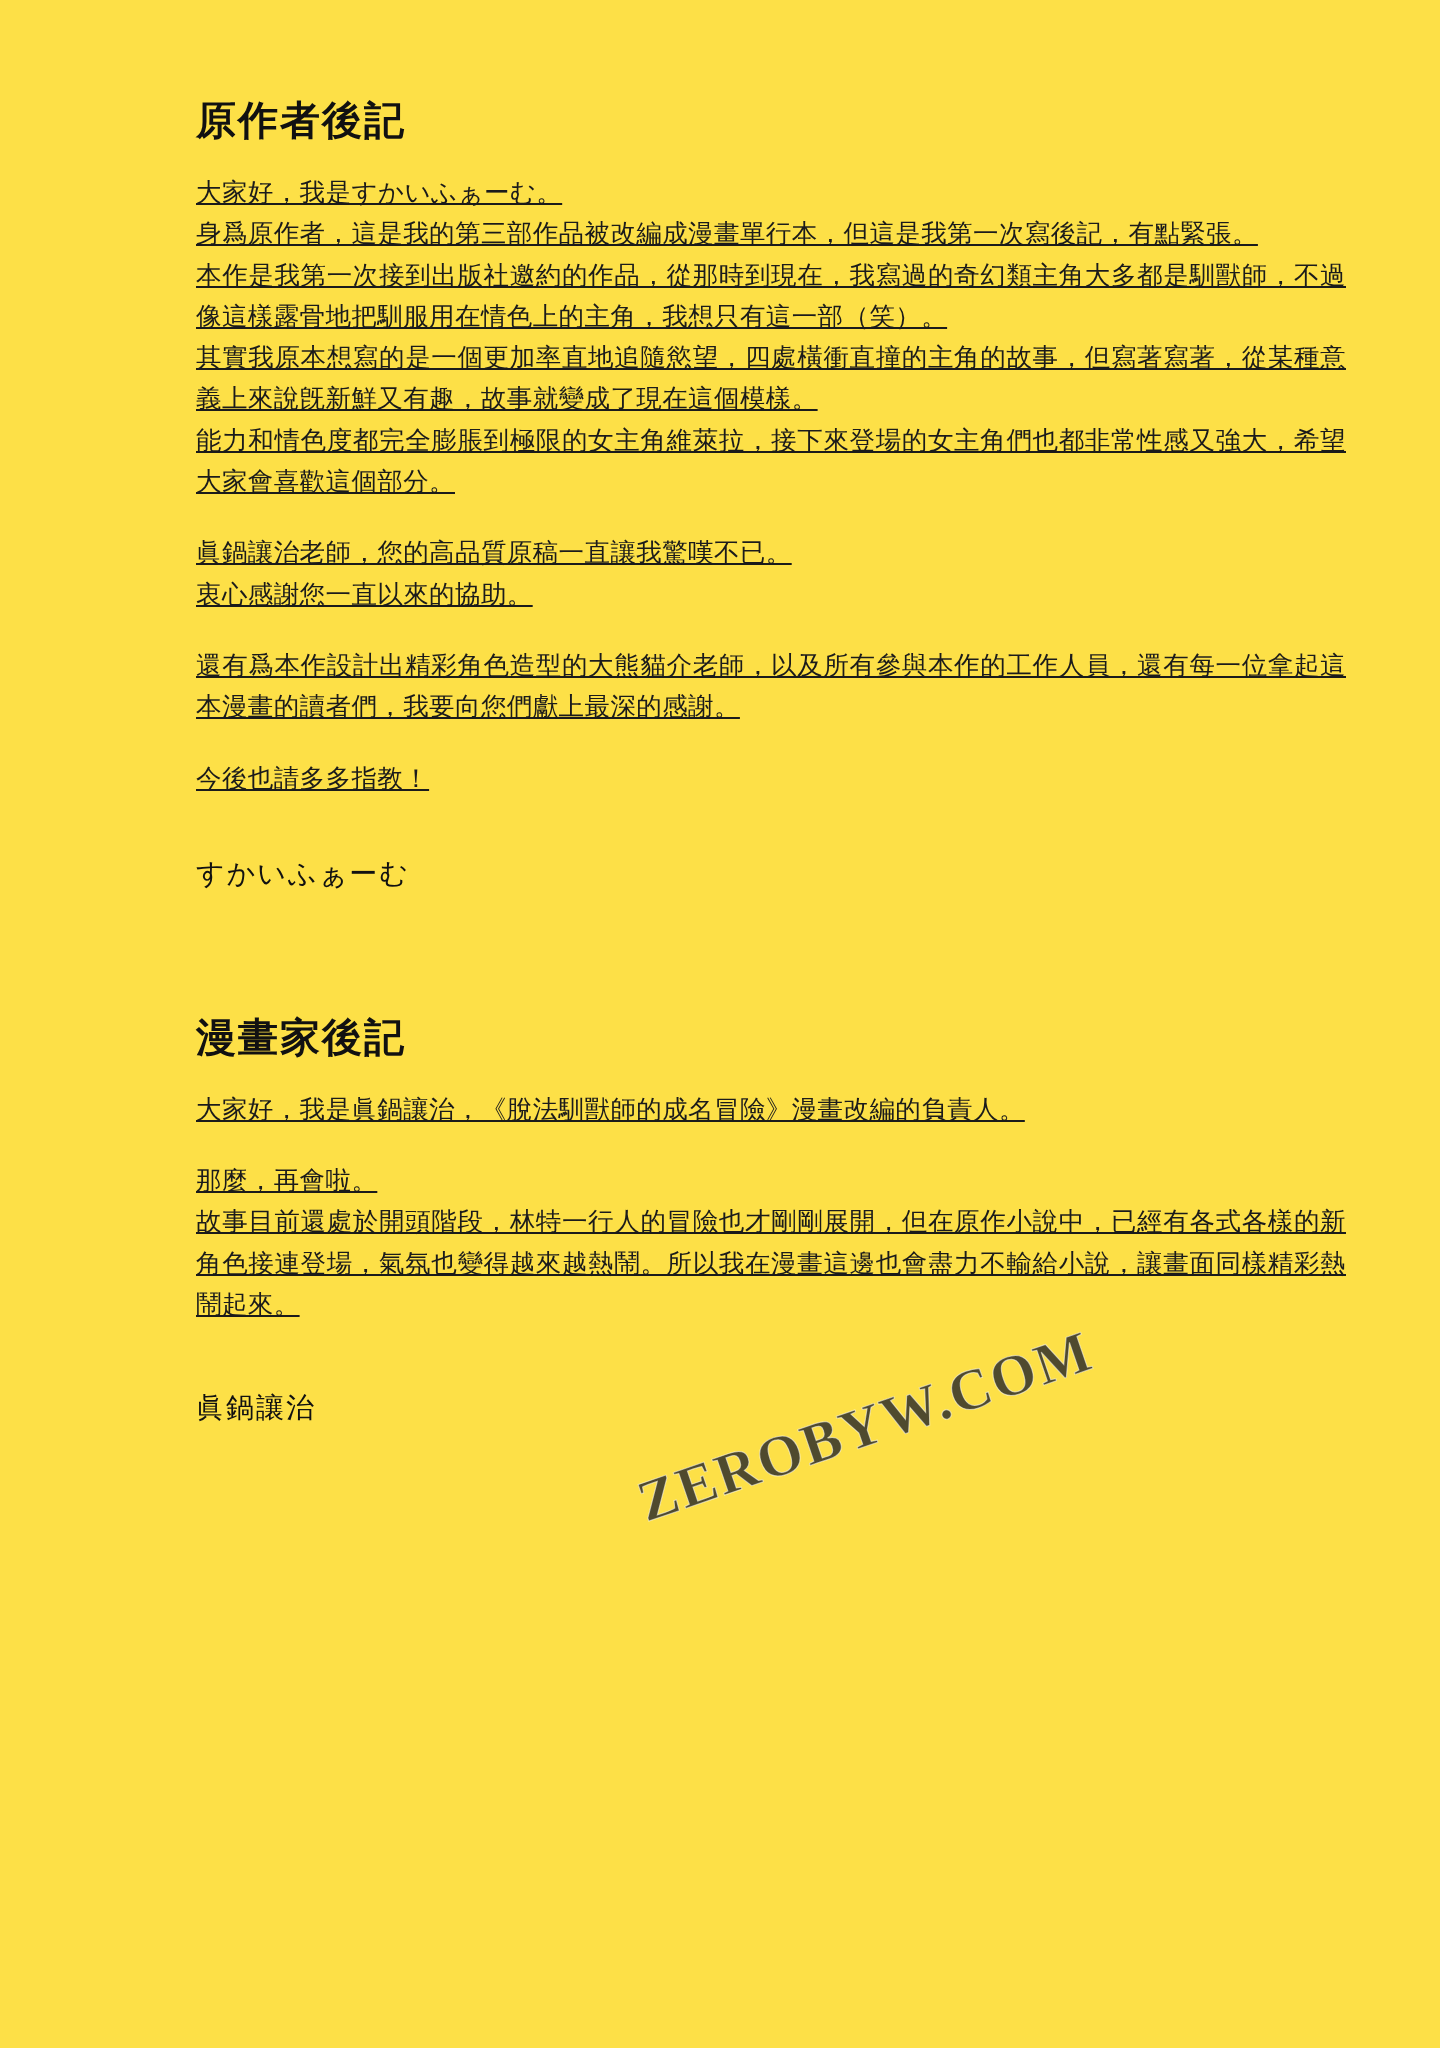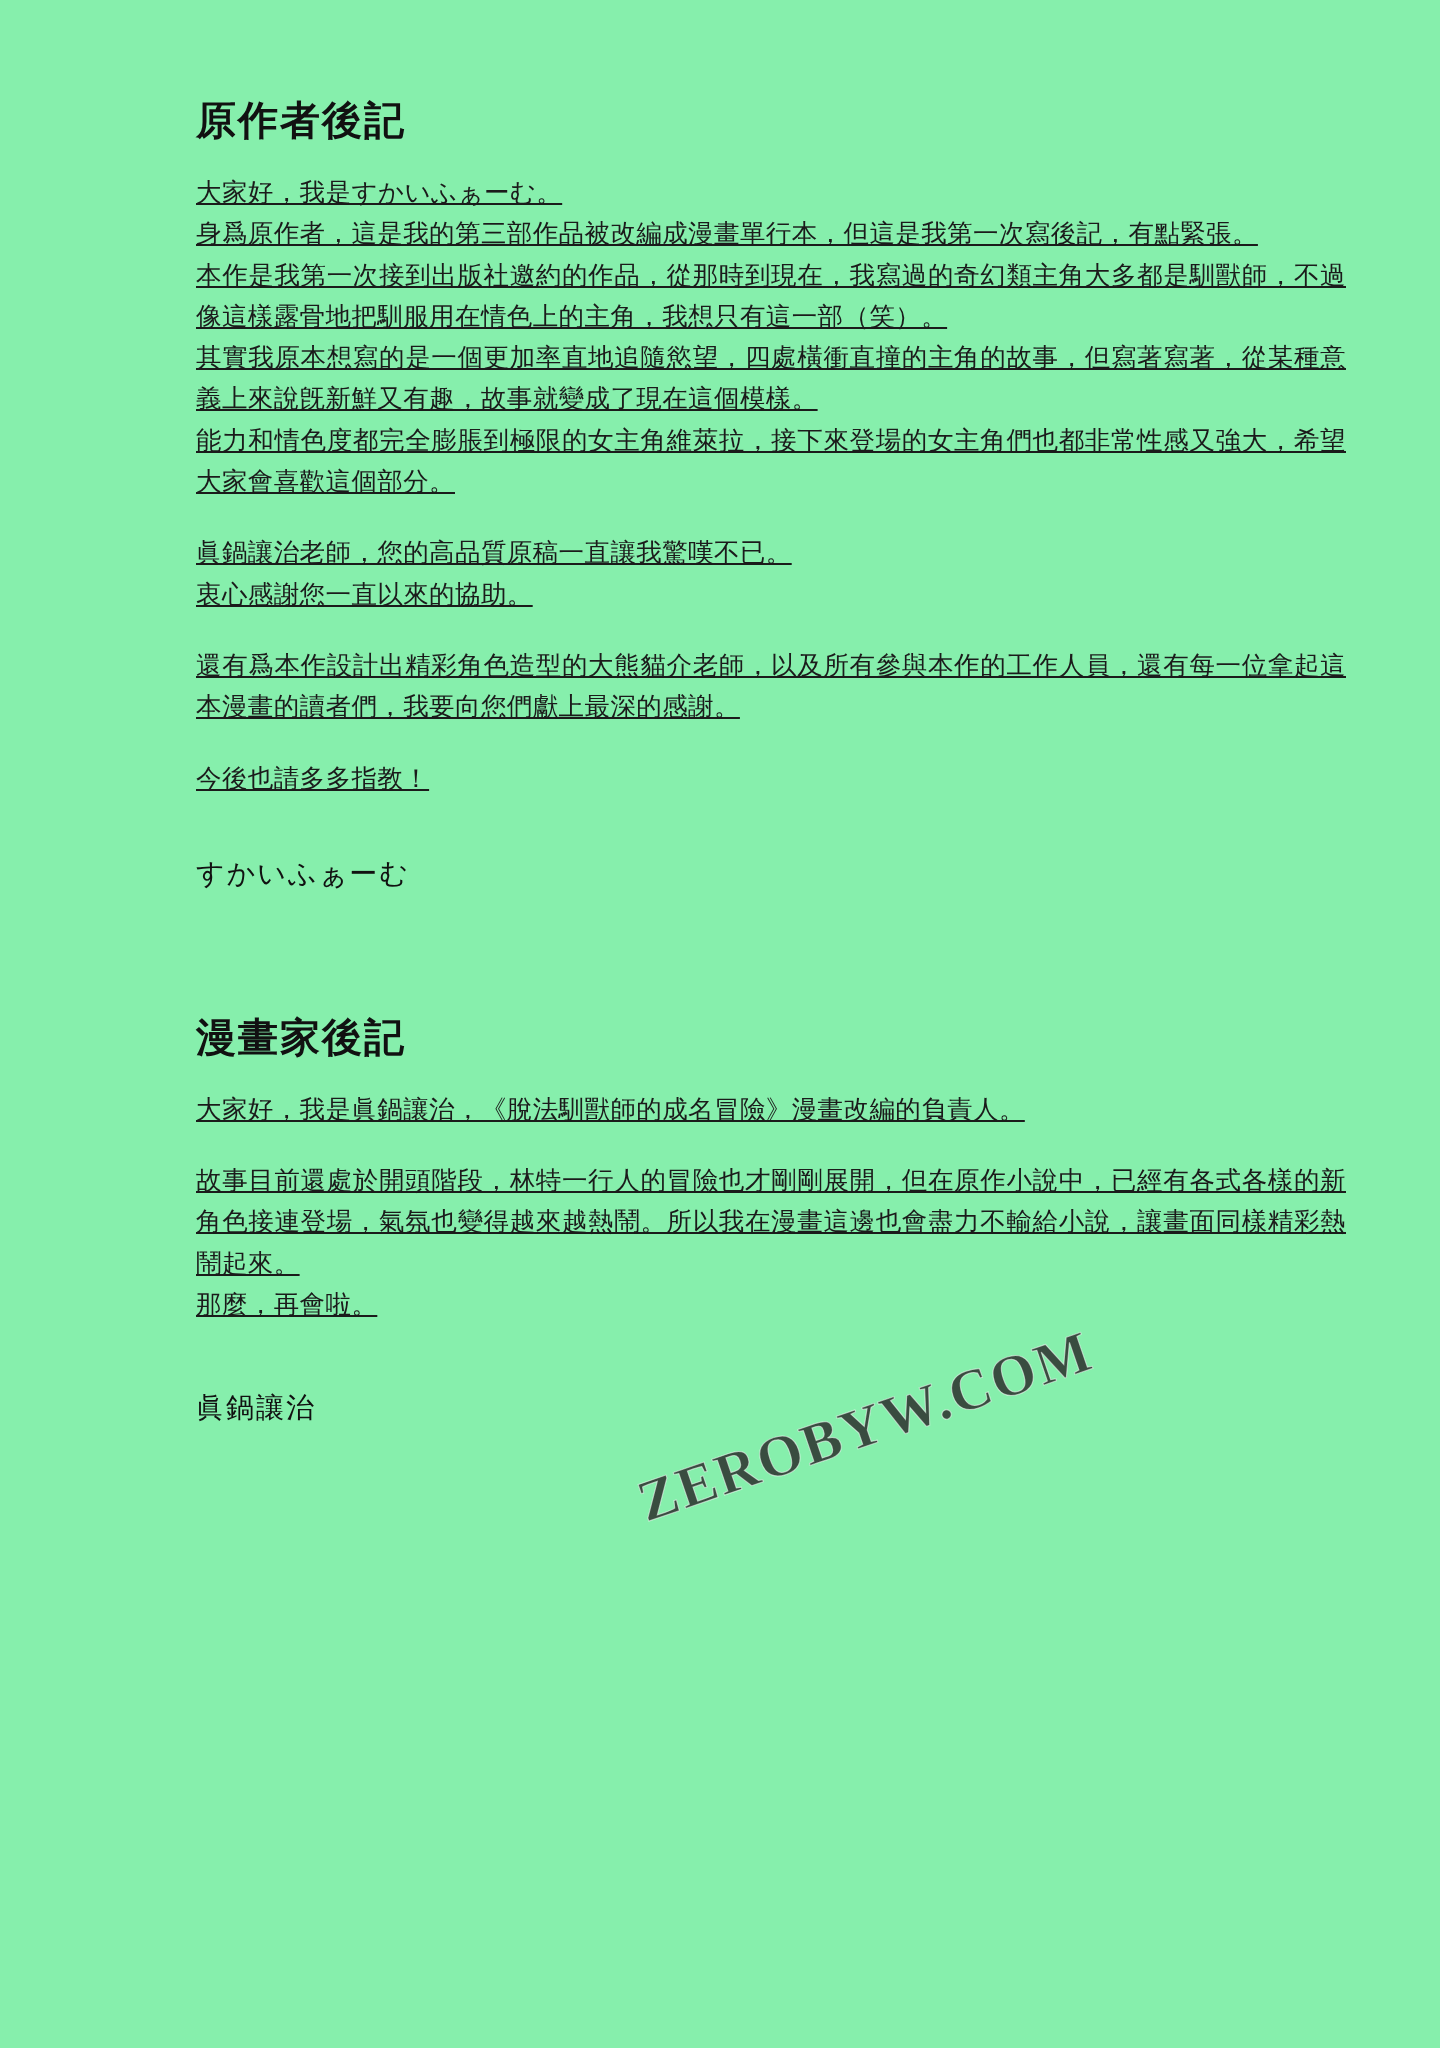--- a/index.html
+++ b/index.html
@@ -11,21 +11,21 @@
     width: 1440px;
     height: 2048px;
     position: relative;
     overflow: hidden;
     font-family: "Liberation Sans", "DejaVu Sans", sans-serif;
     color: #1b1b1b;
   }
   .page {
     position: absolute;
     inset: 0;
-    background: #86efac;
+    background: #fde047;
   }
   .content {
     position: absolute;
     left: 196px;
     top: 96px;
     width: 1150px;
   }
   .section-title {
     font-size: 40px;
     font-weight: 700;
@@ -119,22 +119,22 @@
     <p class="para">今後也請多多指教！</p>
 
     <div class="signature">すかいふぁーむ</div>
 
     <h1 class="section-title second">漫畫家後記</h1>
 
     <p class="para">大家好，我是眞鍋讓治，《脫法馴獸師的成名冒險》漫畫改編的負責人。</p>
 
     <div class="block-gap"></div>
 
+    <p class="para">那麼，再會啦。</p>
     <p class="para">故事目前還處於開頭階段，林特一行人的冒險也才剛剛展開，但在原作小說中，已經有各式各樣的新角色接連登場，氣氛也變得越來越熱鬧。所以我在漫畫這邊也會盡力不輸給小說，讓畫面同樣精彩熱鬧起來。</p>
-    <p class="para">那麼，再會啦。</p>
 
     <div class="signature2">眞鍋讓治</div>
   </div>
 
   <div class="watermark">
     <span>ZEROBYW.COM</span>
   </div>
 </div>
 
 </body></html>

